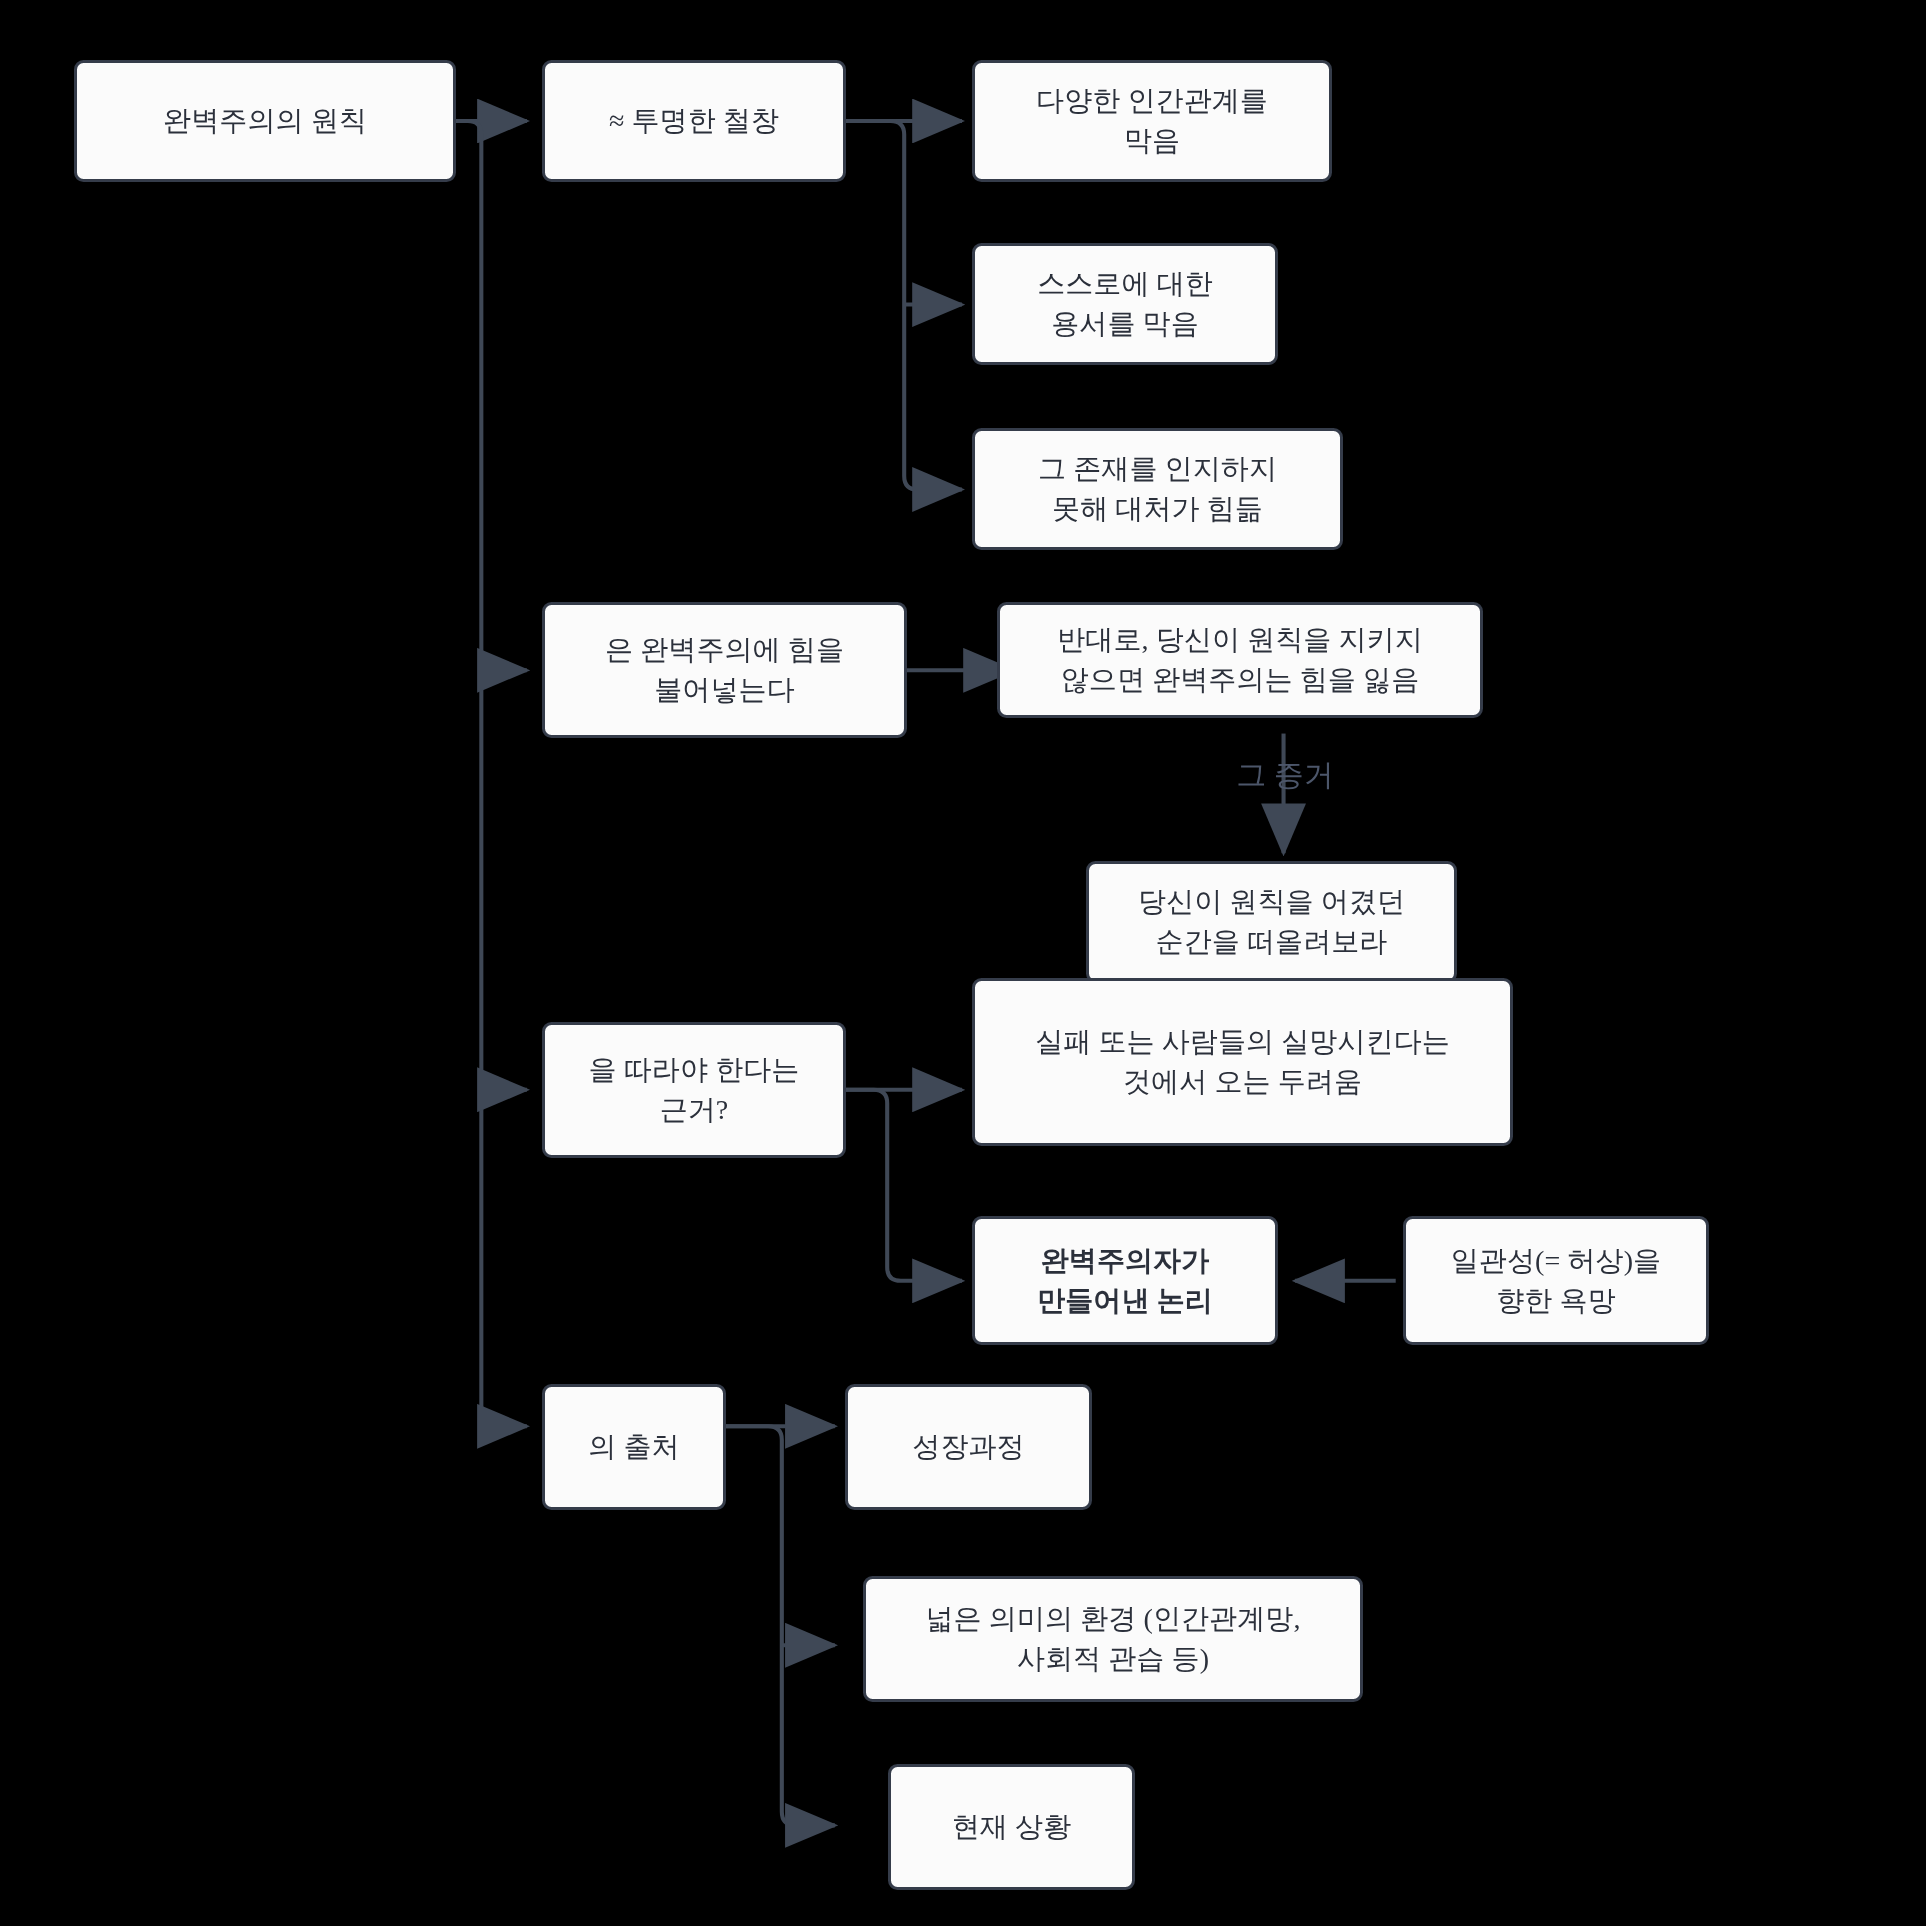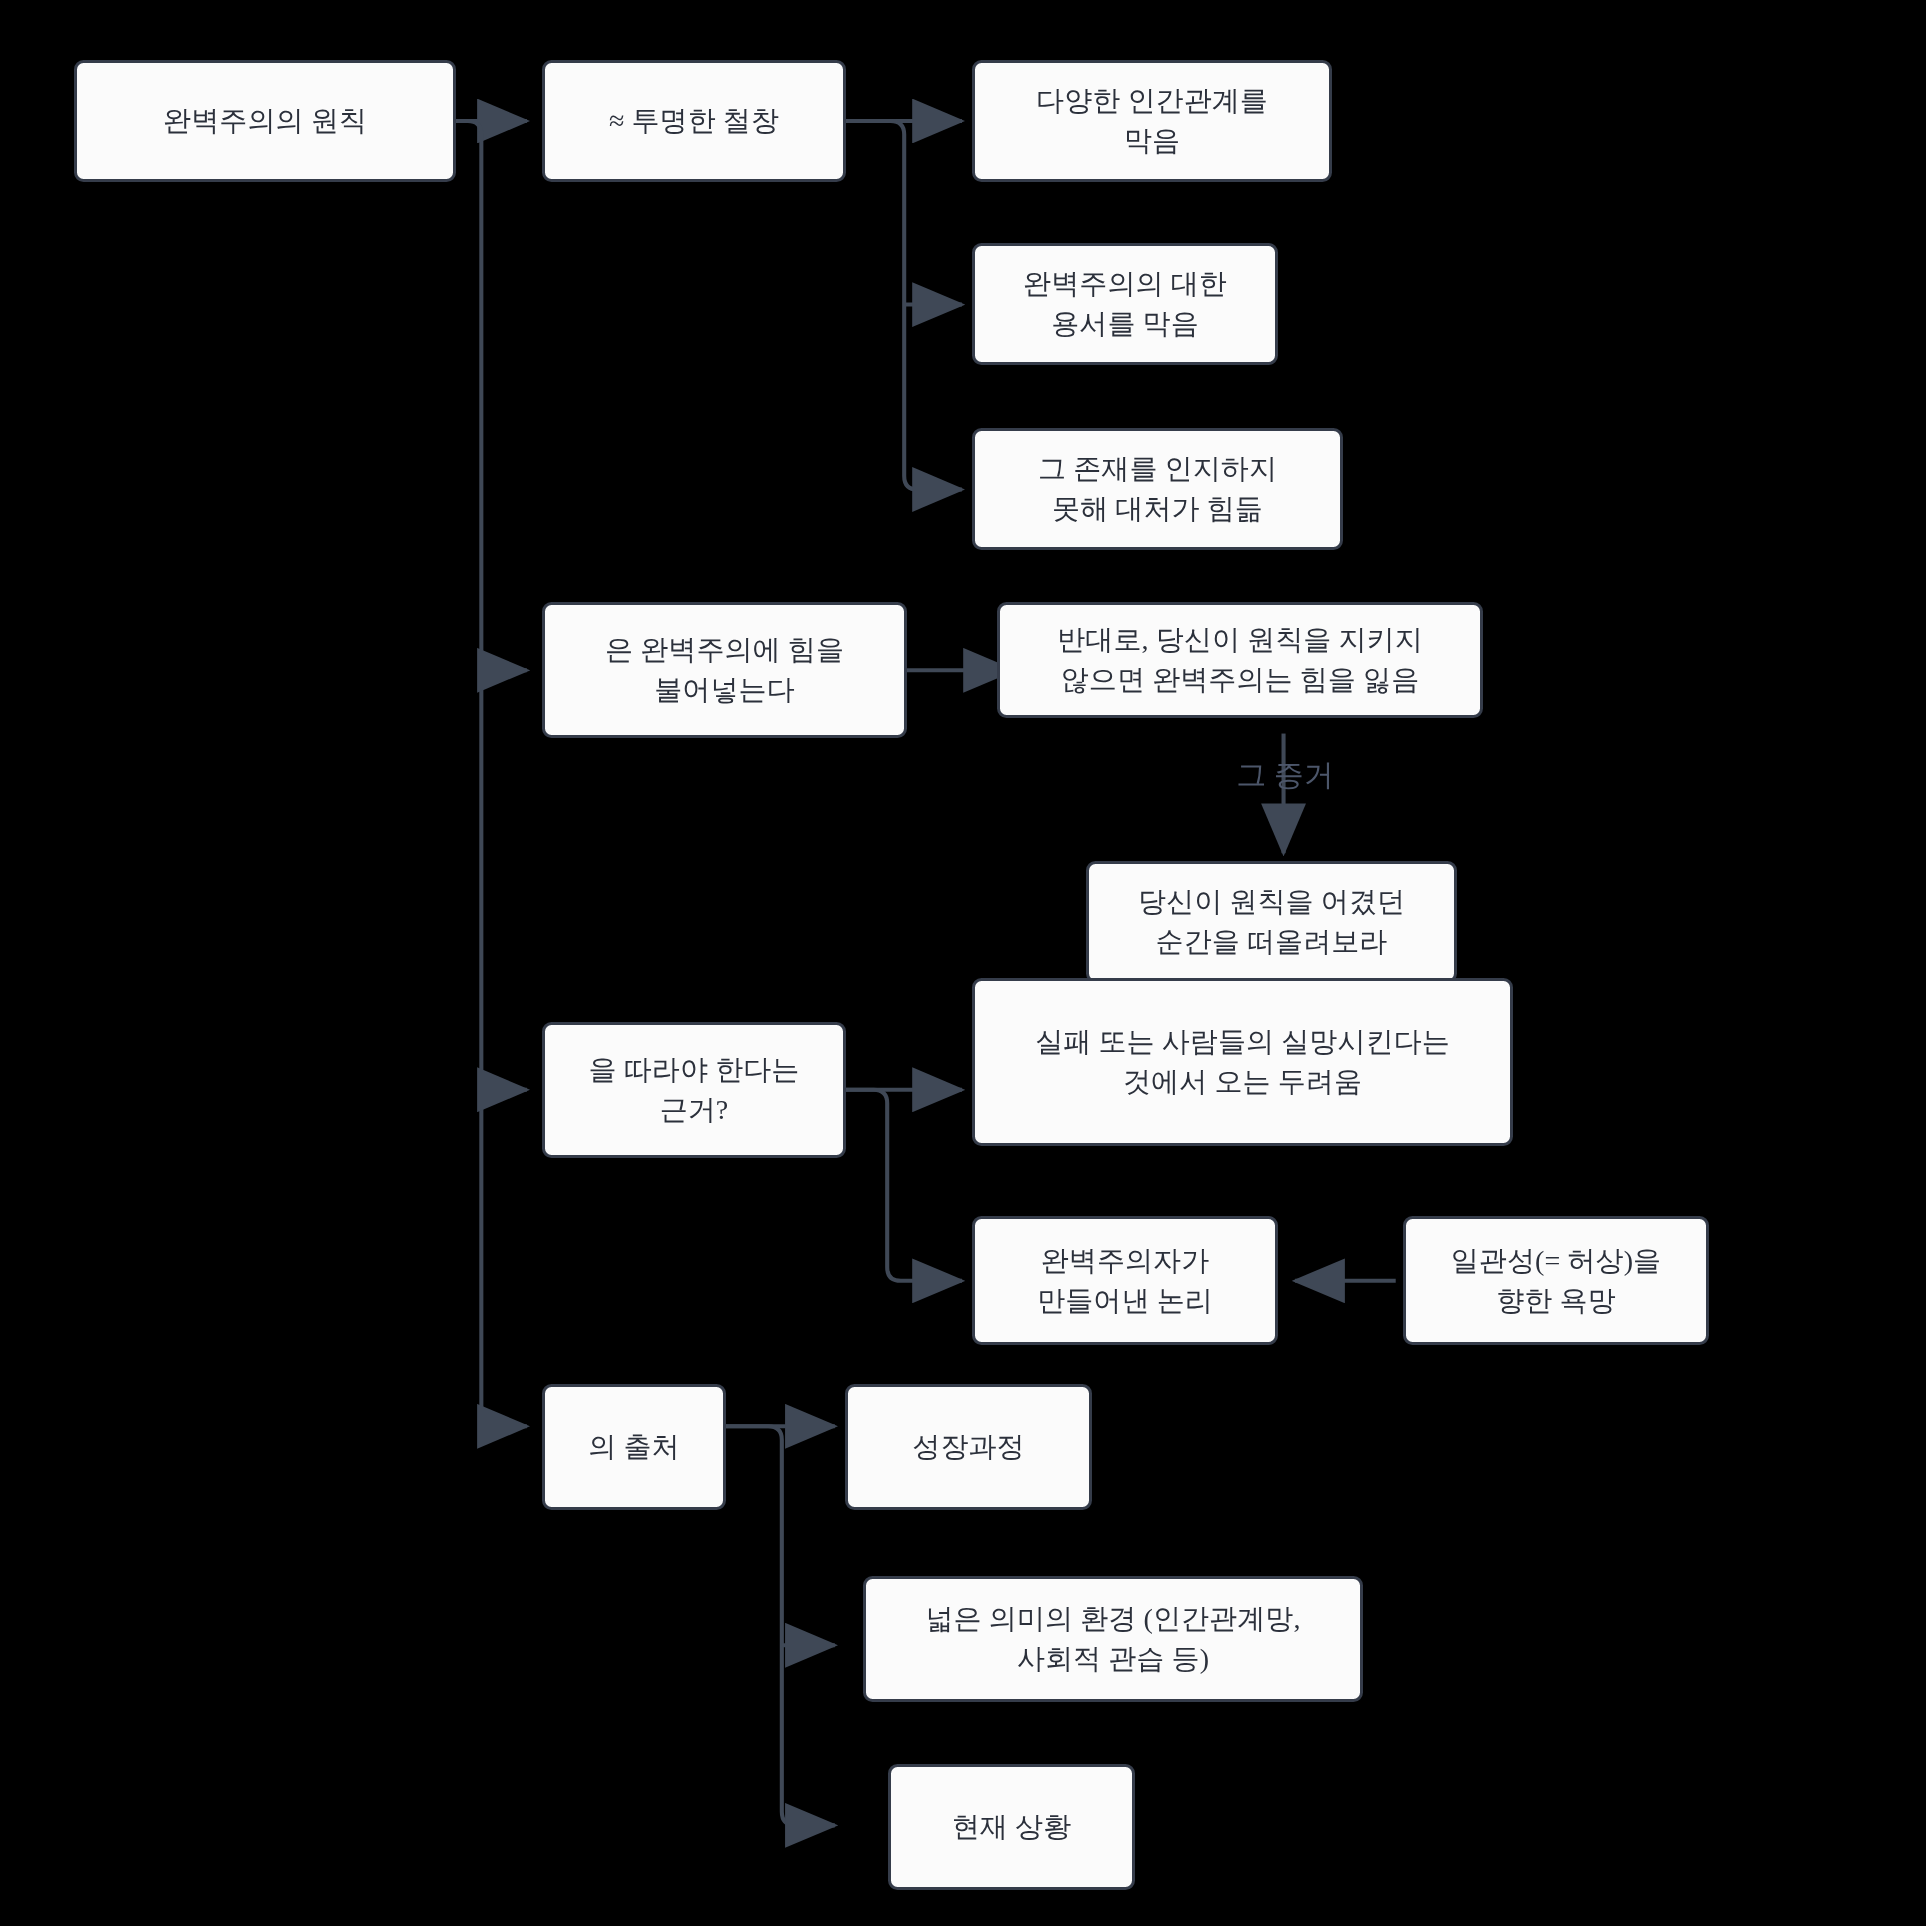--- a/index.html
+++ b/index.html
@@ -132,21 +132,21 @@
   <div class="node" style="left:542px; top:1384px; width:184px; height:126px;">
     <span class="node-label">의 출처</span>
   </div>
 
   <div class="node" style="left:972px; top:60px; width:360px; height:122px;">
     <span class="node-label">다양한 인간관계를
 막음</span>
   </div>
 
   <div class="node" style="left:972px; top:243px; width:306px; height:122px;">
-    <span class="node-label">완벽주의의 대한
+    <span class="node-label">스스로에 대한
 용서를 막음</span>
   </div>
 
   <div class="node" style="left:972px; top:428px; width:371px; height:122px;">
     <span class="node-label">그 존재를 인지하지
 못해 대처가 힘듦</span>
   </div>
 
   <div class="node" style="left:997px; top:602px; width:486px; height:116px;">
     <span class="node-label">반대로, 당신이 원칙을 지키지
@@ -160,21 +160,21 @@
   <div class="node" style="left:1086px; top:861px; width:371px; height:122px;">
     <span class="node-label">당신이 원칙을 어겼던
 순간을 떠올려보라</span>
   </div>
 
   <div class="node" style="left:972px; top:978px; width:541px; height:168px;">
     <span class="node-label">실패 또는 사람들의 실망시킨다는
 것에서 오는 두려움</span>
   </div>
 
-  <div class="node" style="left:972px; top:1216px; width:306px; height:129px;">
+  <div class="node" style="left:972px; top:1216px; width:306px; height:129px;font-weight:bold;">
     <span class="node-label">완벽주의자가
 만들어낸 논리</span>
   </div>
 
   <div class="node" style="left:1403px; top:1216px; width:306px; height:129px;">
     <span class="node-label">일관성(= 허상)을
 향한 욕망</span>
   </div>
 
   <div class="node" style="left:845px; top:1384px; width:247px; height:126px;">

